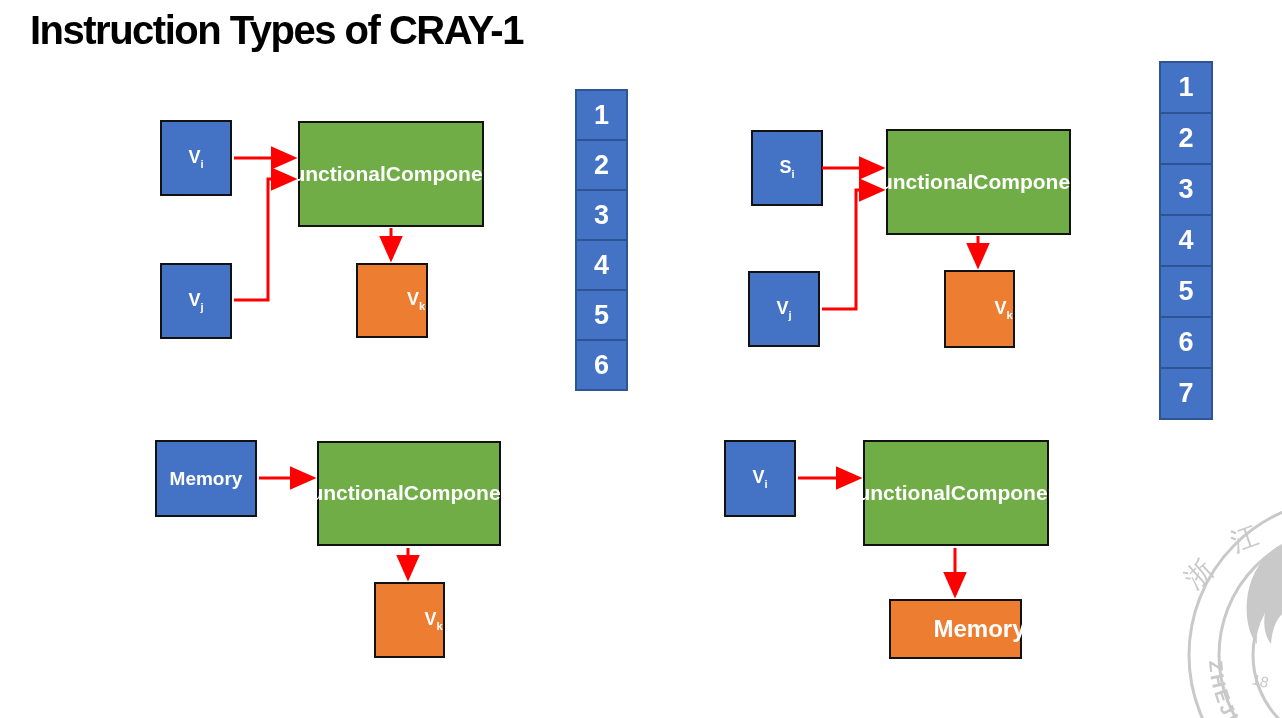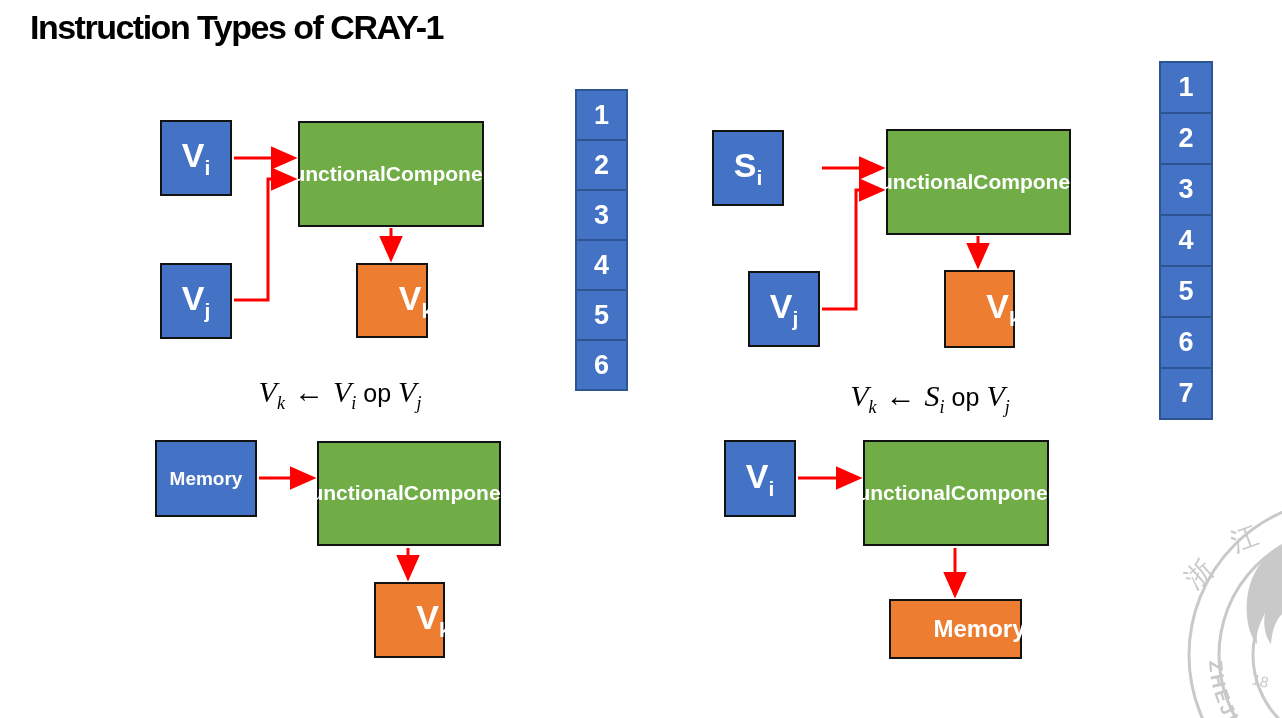--- a/index.html
+++ b/index.html
@@ -1,31 +1,31 @@
 <!DOCTYPE html>
 <html><head>
 <meta charset="utf-8">
 <style>
   html,body{margin:0;padding:0;background:#888;}
   .slide{
     position:relative;width:1282px;height:718px;background:#ffffff;
     overflow:hidden;font-family:"Liberation Sans",sans-serif;
   }
   .title{
-    position:absolute;left:30px;top:8px;font-size:34px;font-weight:700;
+    position:absolute;left:30px;top:8px;font-size:40px;font-weight:700;
     letter-spacing:-1.5px;color:#000;white-space:nowrap;
   }
   .box{
     position:absolute;display:flex;align-items:center;justify-content:center;
     color:#fff;border:2px solid #121212;box-sizing:border-box;text-align:center;
   }
   .blue{background:#4472C4;}
   .green{background:#70AD47;flex-direction:row;font-size:21px;font-weight:700;line-height:1.55;}
   .orange{background:#ED7D31;padding-left:48px;}
-  .reg{font-size:34px;font-weight:700;}
+  .reg{font-size:18px;font-weight:700;}
   .reg sub{font-size:0.62em;}
   .memlabel-sm{font-size:19px;font-weight:700;}
   .memlabel-lg{font-size:24px;font-weight:700;}
   .stack{position:absolute;}
   .cell{
     box-sizing:border-box;border:2px solid #2e5593;background:#4472C4;color:#fff;
     display:flex;align-items:center;justify-content:center;
     font-size:27px;font-weight:700;margin-top:-2px;
   }
   .stack-m .cell{width:53px;height:52px;}
@@ -53,39 +53,33 @@
   <div class="box green" style="left:298px;top:121px;width:186px;height:106px;">
     <div>Functional</div>
     <div>Component</div>
   </div>
   <div class="box blue reg" style="left:160px;top:263px;width:72px;height:76px;">
     <span><span>V</span><sub>j</sub></span>
   </div>
   <div class="box orange reg" style="left:356px;top:263px;width:72px;height:75px;">
     <span><span>V</span><sub>k</sub></span>
   </div>
-  <div class="formula" style="left:190px;top:375px;width:300px;">
-    <span>V</span><sub>k</sub><span class="arr">←</span><span>V</span><sub>i</sub><span class="opword">op</span><span>V</span><sub>j</sub>
-  </div>
 
-  <div class="box blue reg" style="left:712px;top:130px;width:72px;height:76px;">
+  <div class="box blue reg" style="left:751px;top:130px;width:72px;height:76px;">
     <span><span>S</span><sub>i</sub></span>
   </div>
   <div class="box green" style="left:886px;top:129px;width:185px;height:106px;">
     <div>Functional</div>
     <div>Component</div>
   </div>
   <div class="box blue reg" style="left:748px;top:271px;width:72px;height:76px;">
     <span><span>V</span><sub>j</sub></span>
   </div>
   <div class="box orange reg" style="left:944px;top:270px;width:71px;height:78px;">
     <span><span>V</span><sub>k</sub></span>
-  </div>
-  <div class="formula" style="left:780px;top:379px;width:300px;">
-    <span>V</span><sub>k</sub><span class="arr">←</span><span>S</span><sub>i</sub><span class="opword">op</span><span>V</span><sub>j</sub>
   </div>
 
   <div class="box blue memlabel-sm" style="left:155px;top:440px;width:102px;height:77px;">
     <span>Memory</span>
   </div>
   <div class="box green" style="left:317px;top:441px;width:184px;height:105px;">
     <div>Functional</div>
     <div>Component</div>
   </div>
   <div class="box orange reg" style="left:374px;top:582px;width:71px;height:76px;">

